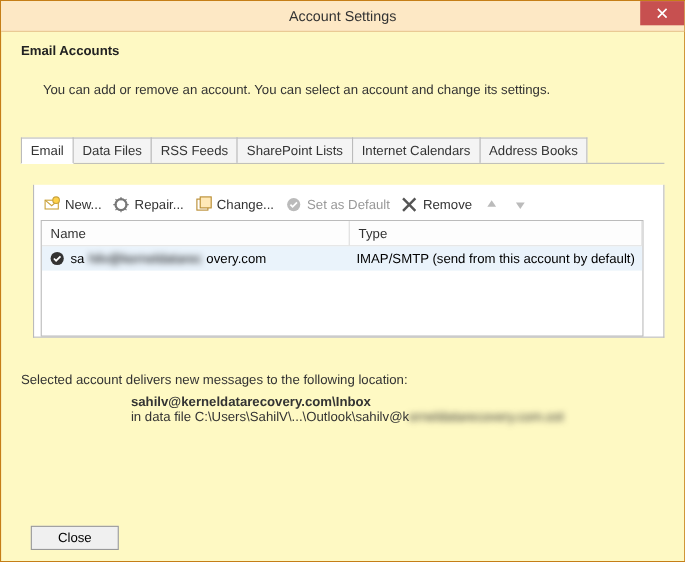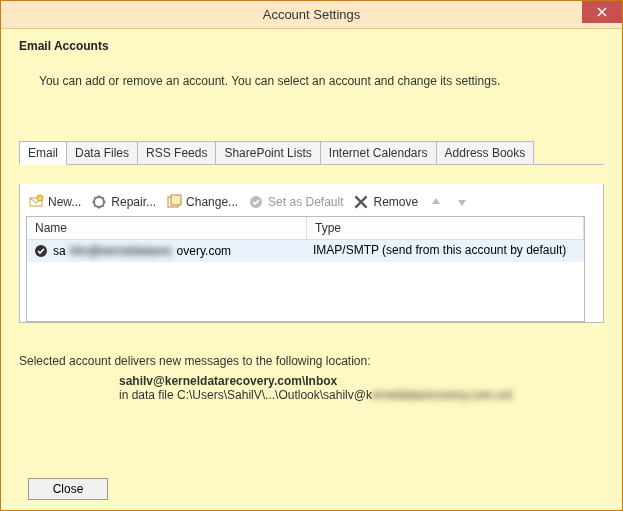--- a/index.html
+++ b/index.html
@@ -53,21 +53,21 @@
     display: flex;
     flex-direction: column;
     gap: 19px;
   }
   .section-title { font-weight: bold; font-size: 12px; color: #222; }
   .section-desc { color: #333; margin: 2px 0 14px 20px; }
   .tabs {
     display: flex;
     border-bottom: 1px solid #bbb;
     position: relative;
-    margin-top: 20px;
+    margin-top: 4px;
   }
   .tab {
     padding: 4px 8px;
     border: 1px solid #bbb;
     border-bottom: none;
     background: #f4f4f4;
     margin-right: -1px;
     color: #333;
     cursor: pointer;
     font-size: 12px;
@@ -78,20 +78,21 @@
     position: relative;
     z-index: 2;
     border-bottom: 1px solid #fff;
     margin-bottom: -1px;
   }
   .tab-content {
     border: 1px solid #bbb;
     border-top: none;
     padding: 6px 18px 0 6px;
     background: #fff;
+    margin-left: 11px;
   }
   .toolbar {
     display: flex;
     align-items: center;
     gap: 10px;
     padding: 4px 2px 6px 2px;
     flex-wrap: nowrap;
   }
   .tbtn {
     display: flex;
@@ -116,20 +117,21 @@
   .th {
     padding: 4px 8px;
     color: #333;
     border-right: 1px solid #ddd;
   }
   .th.name { width: 280px; }
   .th.type { flex: 1; }
   .trow {
     display: flex;
     background: #eaf3fb;
+    align-items: center;
   }
   .td { padding: 3px 6px; }
   .td.name { width: 280px; display: flex; align-items: center; gap: 4px;}
   .td.type { flex: 1; }
   .blur {
     filter: blur(3px);
     user-select: none;
   }
   .delivery { margin-top: 12px; color: #333; }
   .delivery .lbl { margin-bottom: 6px; }

